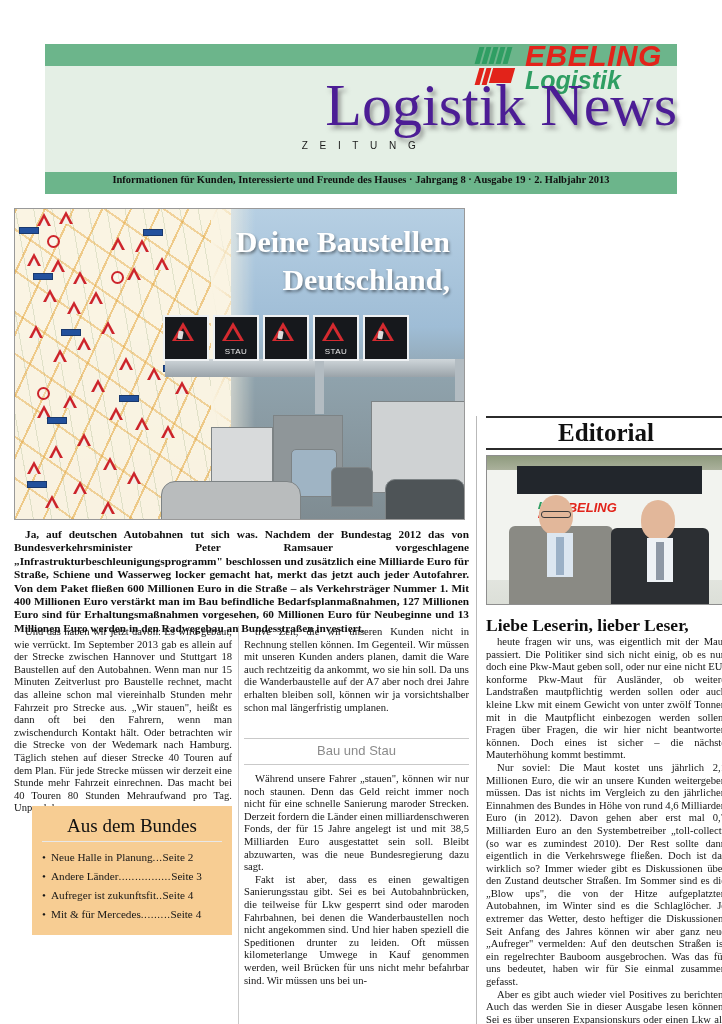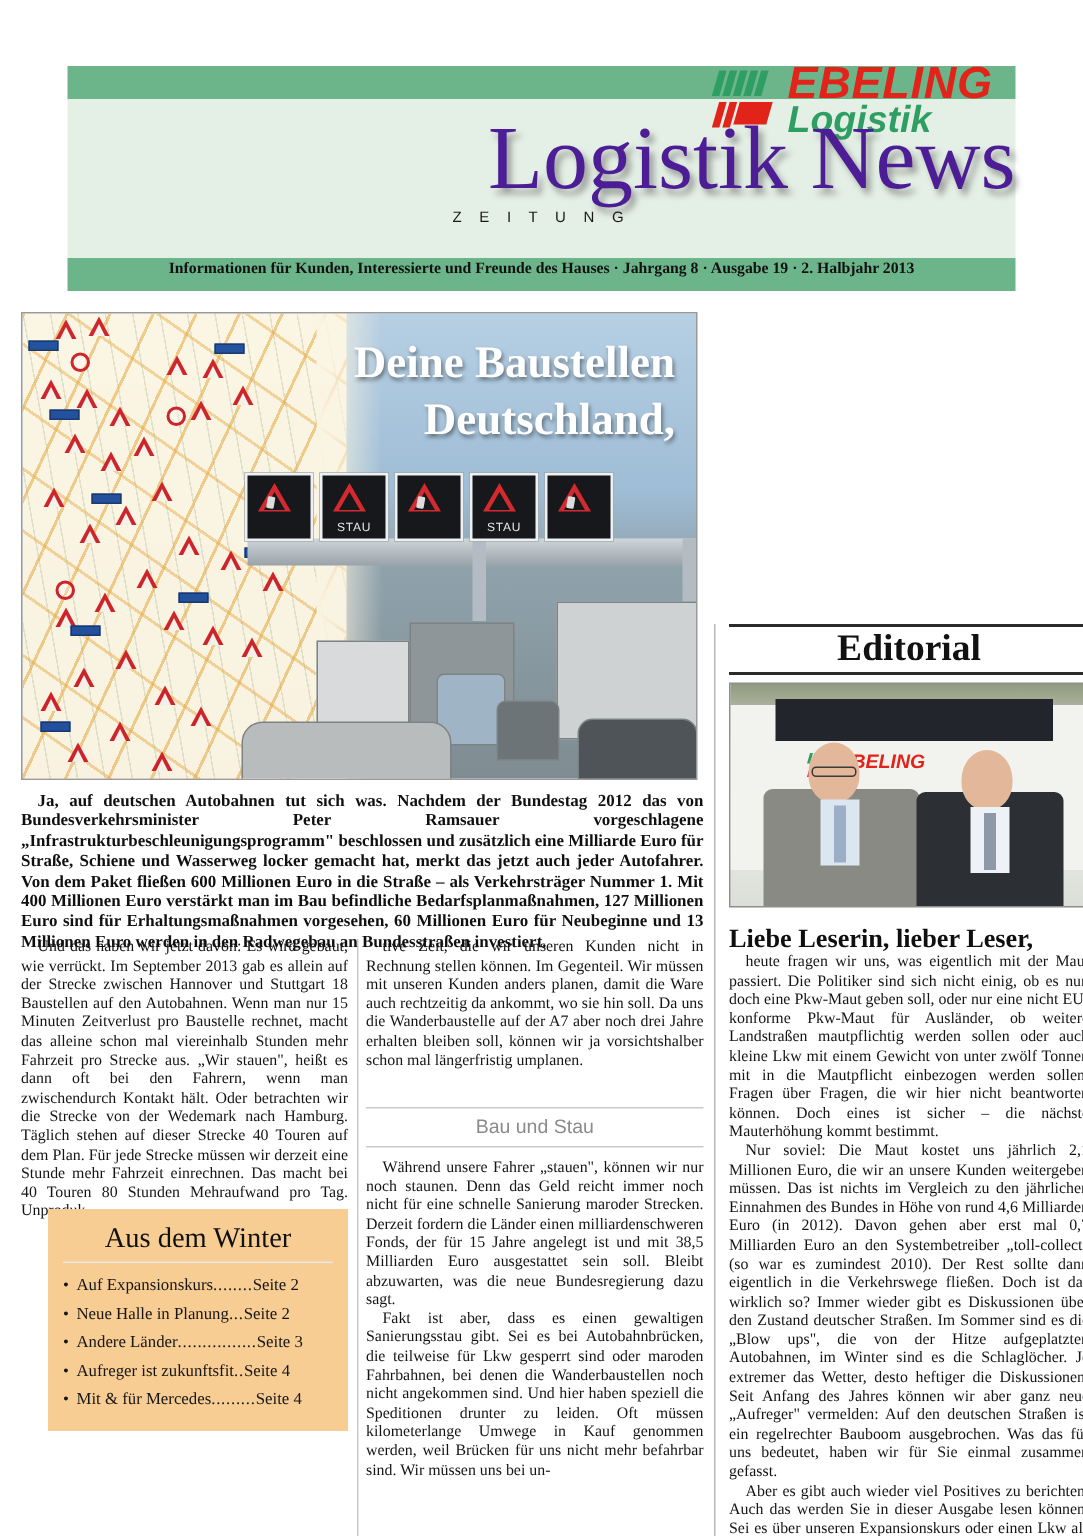--- a/index.html
+++ b/index.html
@@ -297,24 +297,23 @@
 
     <div class="lead">
       <span class="ind"></span><span>Ja, auf deutschen Autobahnen tut sich was. Nachdem der Bundestag 2012 das von Bundesverkehrsminister Peter Ramsauer vorgeschlagene „Infrastrukturbeschleunigungsprogramm" beschlossen und zusätzlich eine Milliarde Euro für Straße, Schiene und Wasserweg locker gemacht hat, merkt das jetzt auch jeder Autofahrer. Von dem Paket fließen 600 Millionen Euro in die Straße – als Verkehrsträger Nummer 1. Mit 400 Millionen Euro verstärkt man im Bau befindliche Bedarfsplanmaßnahmen, 127 Millionen Euro sind für Erhaltungsmaßnahmen vorgesehen, 60 Millionen Euro für Neubeginne und 13 Millionen Euro werden in den Radwegebau an Bundesstraßen investiert.</span>
     </div>
 
     <div class="col col-left">
       <p>Und das haben wir jetzt davon: Es wird gebaut, wie verrückt. Im September 2013 gab es allein auf der Strecke zwischen Hannover und Stuttgart 18 Baustellen auf den Autobahnen. Wenn man nur 15 Minuten Zeitverlust pro Baustelle rechnet, macht das alleine schon mal viereinhalb Stunden mehr Fahrzeit pro Strecke aus. „Wir stauen", heißt es dann oft bei den Fahrern, wenn man zwischendurch Kontakt hält. Oder betrachten wir die Strecke von der Wedemark nach Hamburg. Täglich stehen auf dieser Strecke 40 Touren auf dem Plan. Für jede Strecke müssen wir derzeit eine Stunde mehr Fahrzeit einrechnen. Das macht bei 40 Touren 80 Stunden Mehraufwand pro Tag. Unproduk-</p>
     </div>
 
     <div class="inhalt">
-      <h3>Aus dem Winter</h3>
+      <h3>Aus dem Bundes</h3>
       <div class="hr"></div>
       <ul>
-        <li><span class="dot">•</span><span class="lbl">Auf Expansionskurs</span><span class="lead-dots">........</span><span class="pg">Seite 2</span></li>
         <li><span class="dot">•</span><span class="lbl">Neue Halle in Planung</span><span class="lead-dots">...</span><span class="pg">Seite 2</span></li>
         <li><span class="dot">•</span><span class="lbl">Andere Länder</span><span class="lead-dots">................</span><span class="pg">Seite 3</span></li>
         <li><span class="dot">•</span><span class="lbl">Aufreger ist zukunftsfit</span><span class="lead-dots">..</span><span class="pg">Seite 4</span></li>
         <li><span class="dot">•</span><span class="lbl">Mit &amp; für Mercedes</span><span class="lead-dots">.........</span><span class="pg">Seite 4</span></li>
       </ul>
     </div>
 
     <div class="col col-mid">
       <p>tive Zeit, die wir unseren Kunden nicht in Rechnung stellen können. Im Gegenteil. Wir müssen mit unseren Kunden anders planen, damit die Ware auch rechtzeitig da ankommt, wo sie hin soll. Da uns die Wanderbaustelle auf der A7 aber noch drei Jahre erhalten bleiben soll, können wir ja vorsichtshalber schon mal längerfristig umplanen.</p>
     </div>

